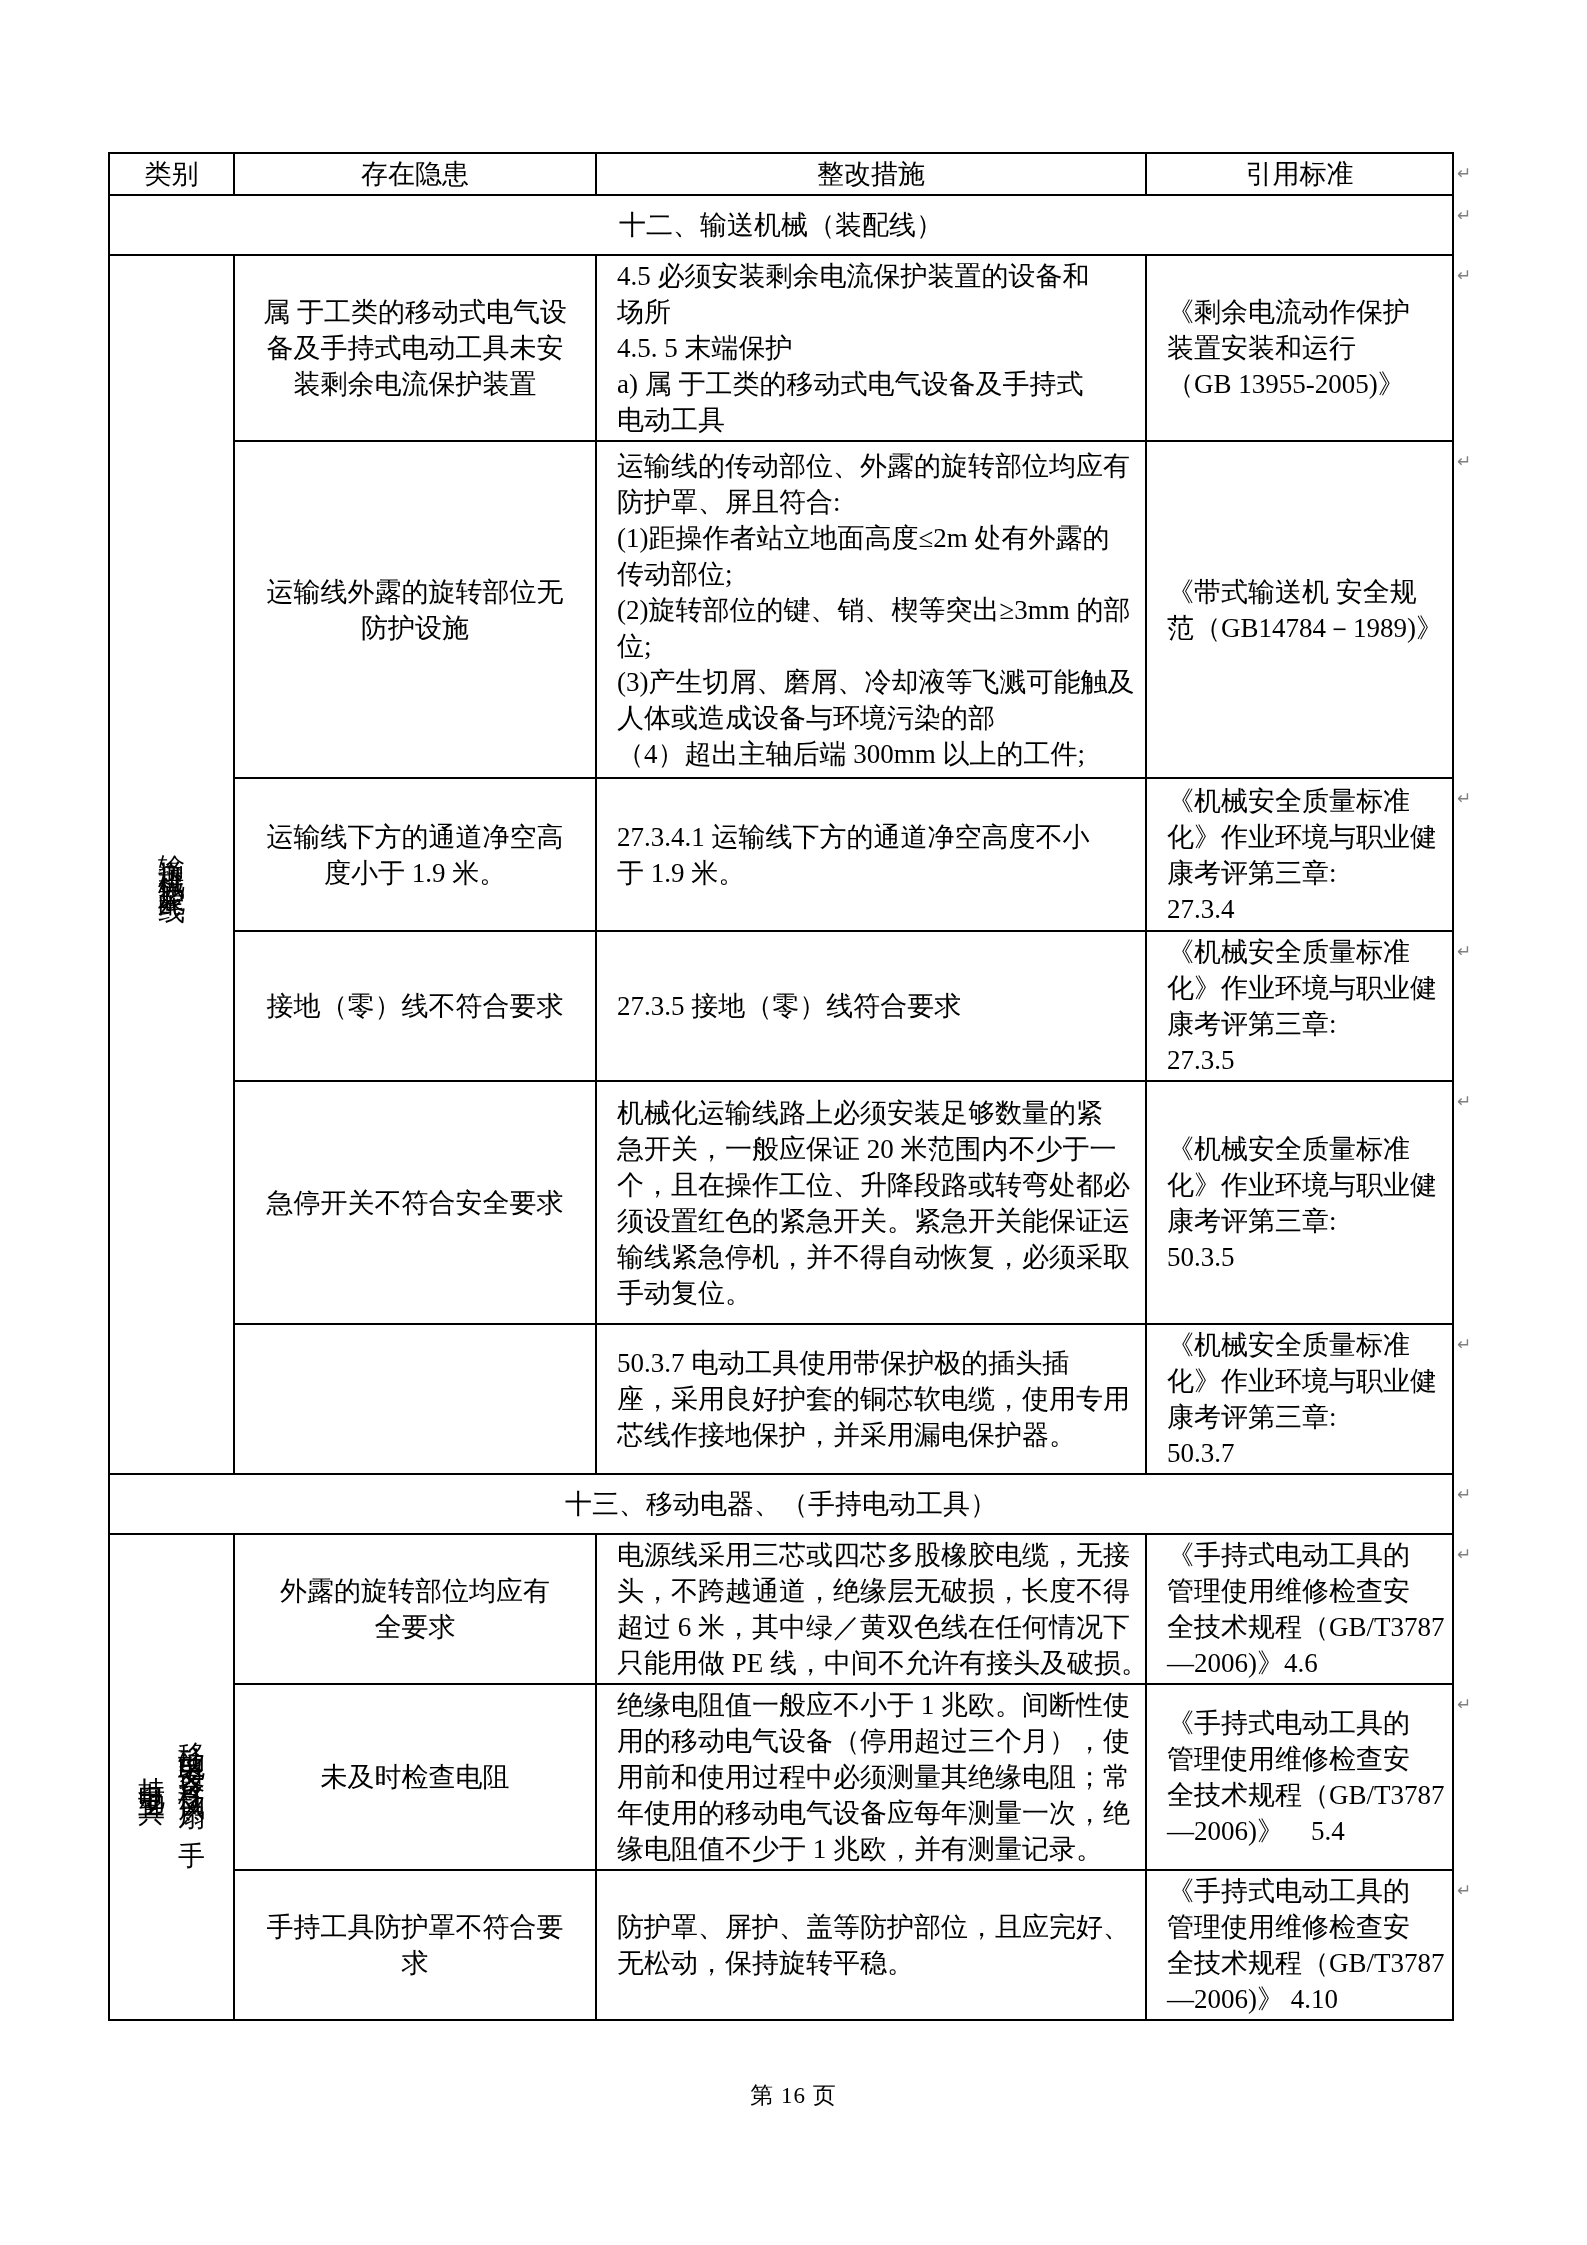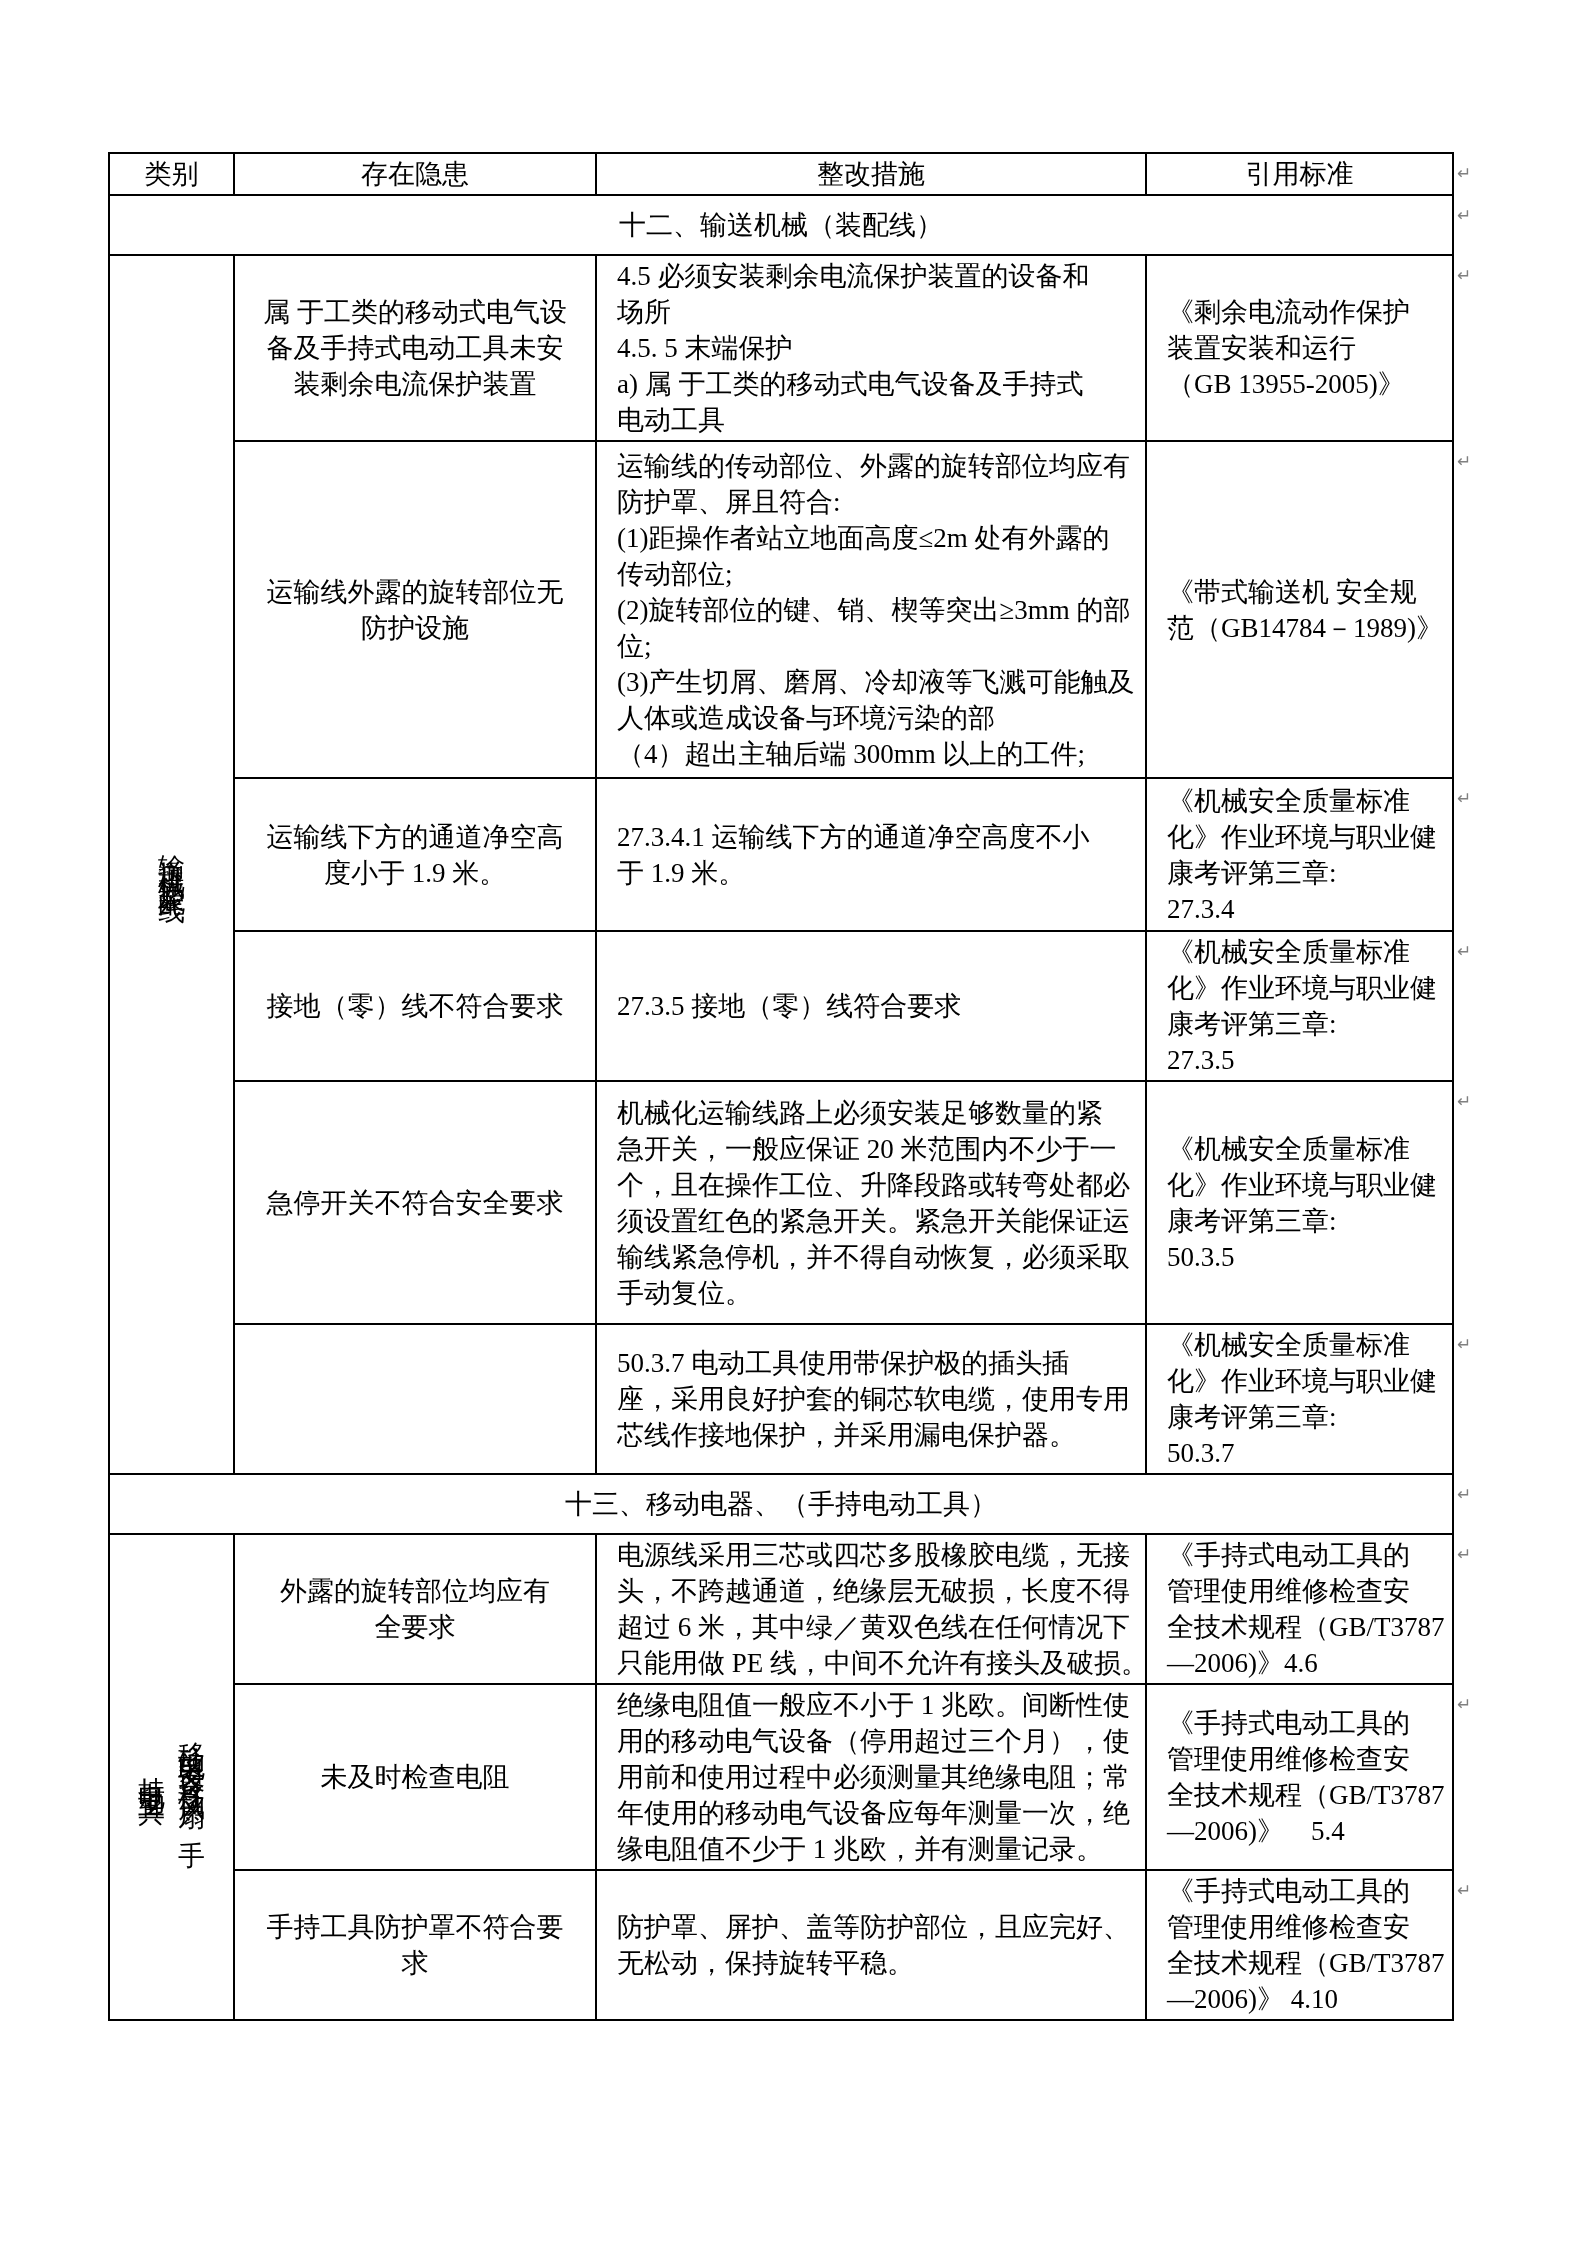--- a/index.html
+++ b/index.html
@@ -213,20 +213,21 @@
           <td class="measure">防护罩、屏护、盖等防护部位，且应完好、
 无松动，保持旋转平稳。</td>
           <td class="standard top">《手持式电动工具的
 管理使用维修检查安
 全技术规程（GB/T3787
 —2006)》 4.10</td>
         </tr>
       </tbody>
   </table>
 
+  <div class="footer">第 16 页</div>
   <div id="marks-layer">
       <span class="pmark" style="left: 1457px; top: 165px;">↵</span>
       <span class="pmark" style="left: 1457px; top: 207px;">↵</span>
       <span class="pmark" style="left: 1457px; top: 267px;">↵</span>
       <span class="pmark" style="left: 1457px; top: 453px;">↵</span>
       <span class="pmark" style="left: 1457px; top: 790px;">↵</span>
       <span class="pmark" style="left: 1457px; top: 943px;">↵</span>
       <span class="pmark" style="left: 1457px; top: 1093px;">↵</span>
       <span class="pmark" style="left: 1457px; top: 1336px;">↵</span>
       <span class="pmark" style="left: 1457px; top: 1486px;">↵</span>

